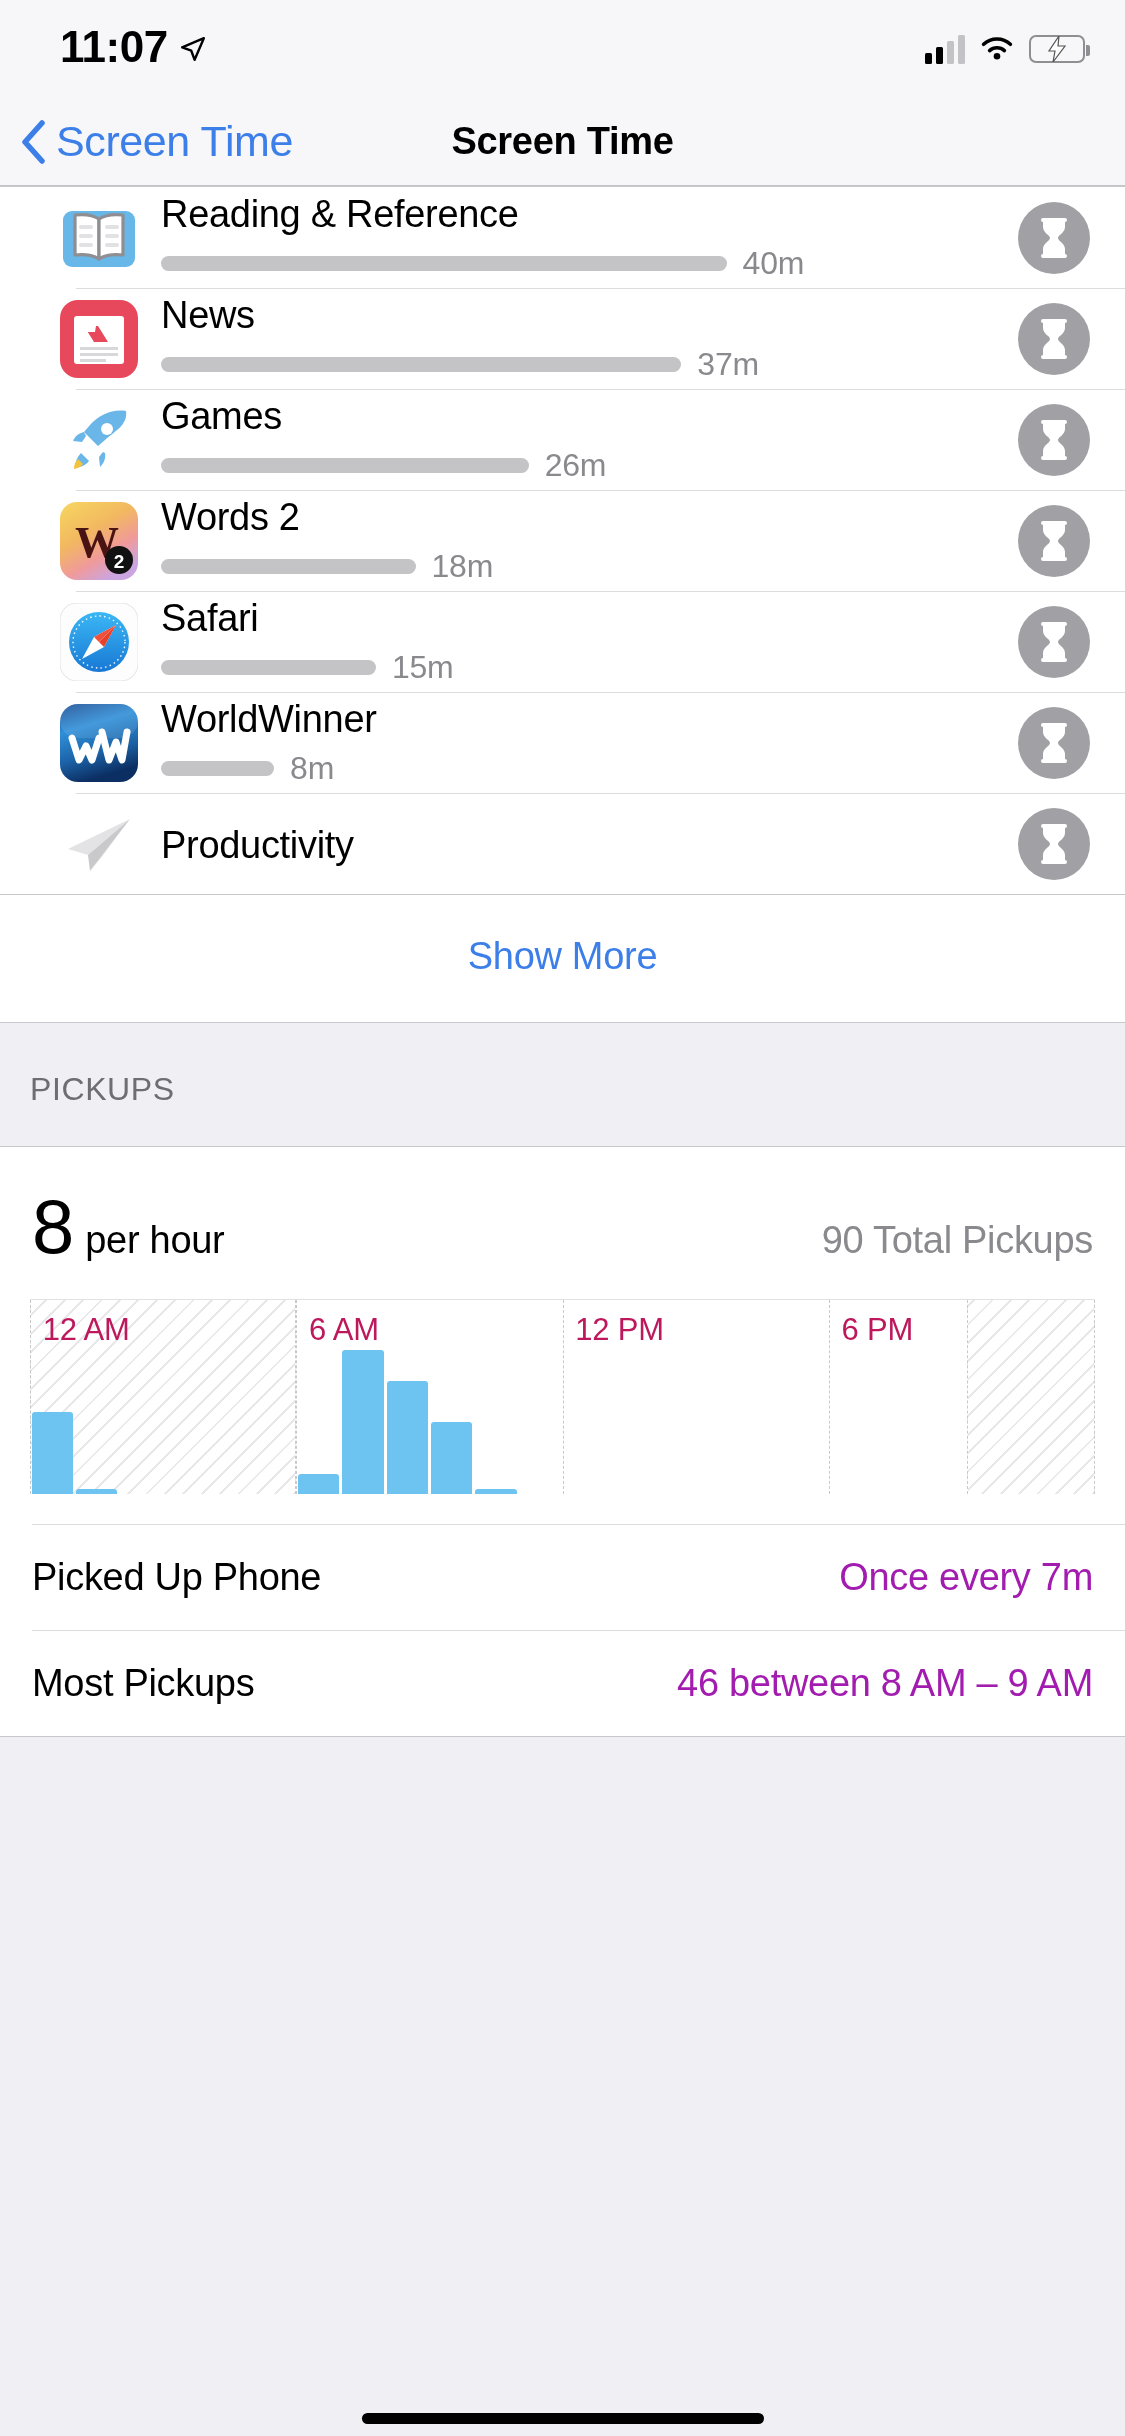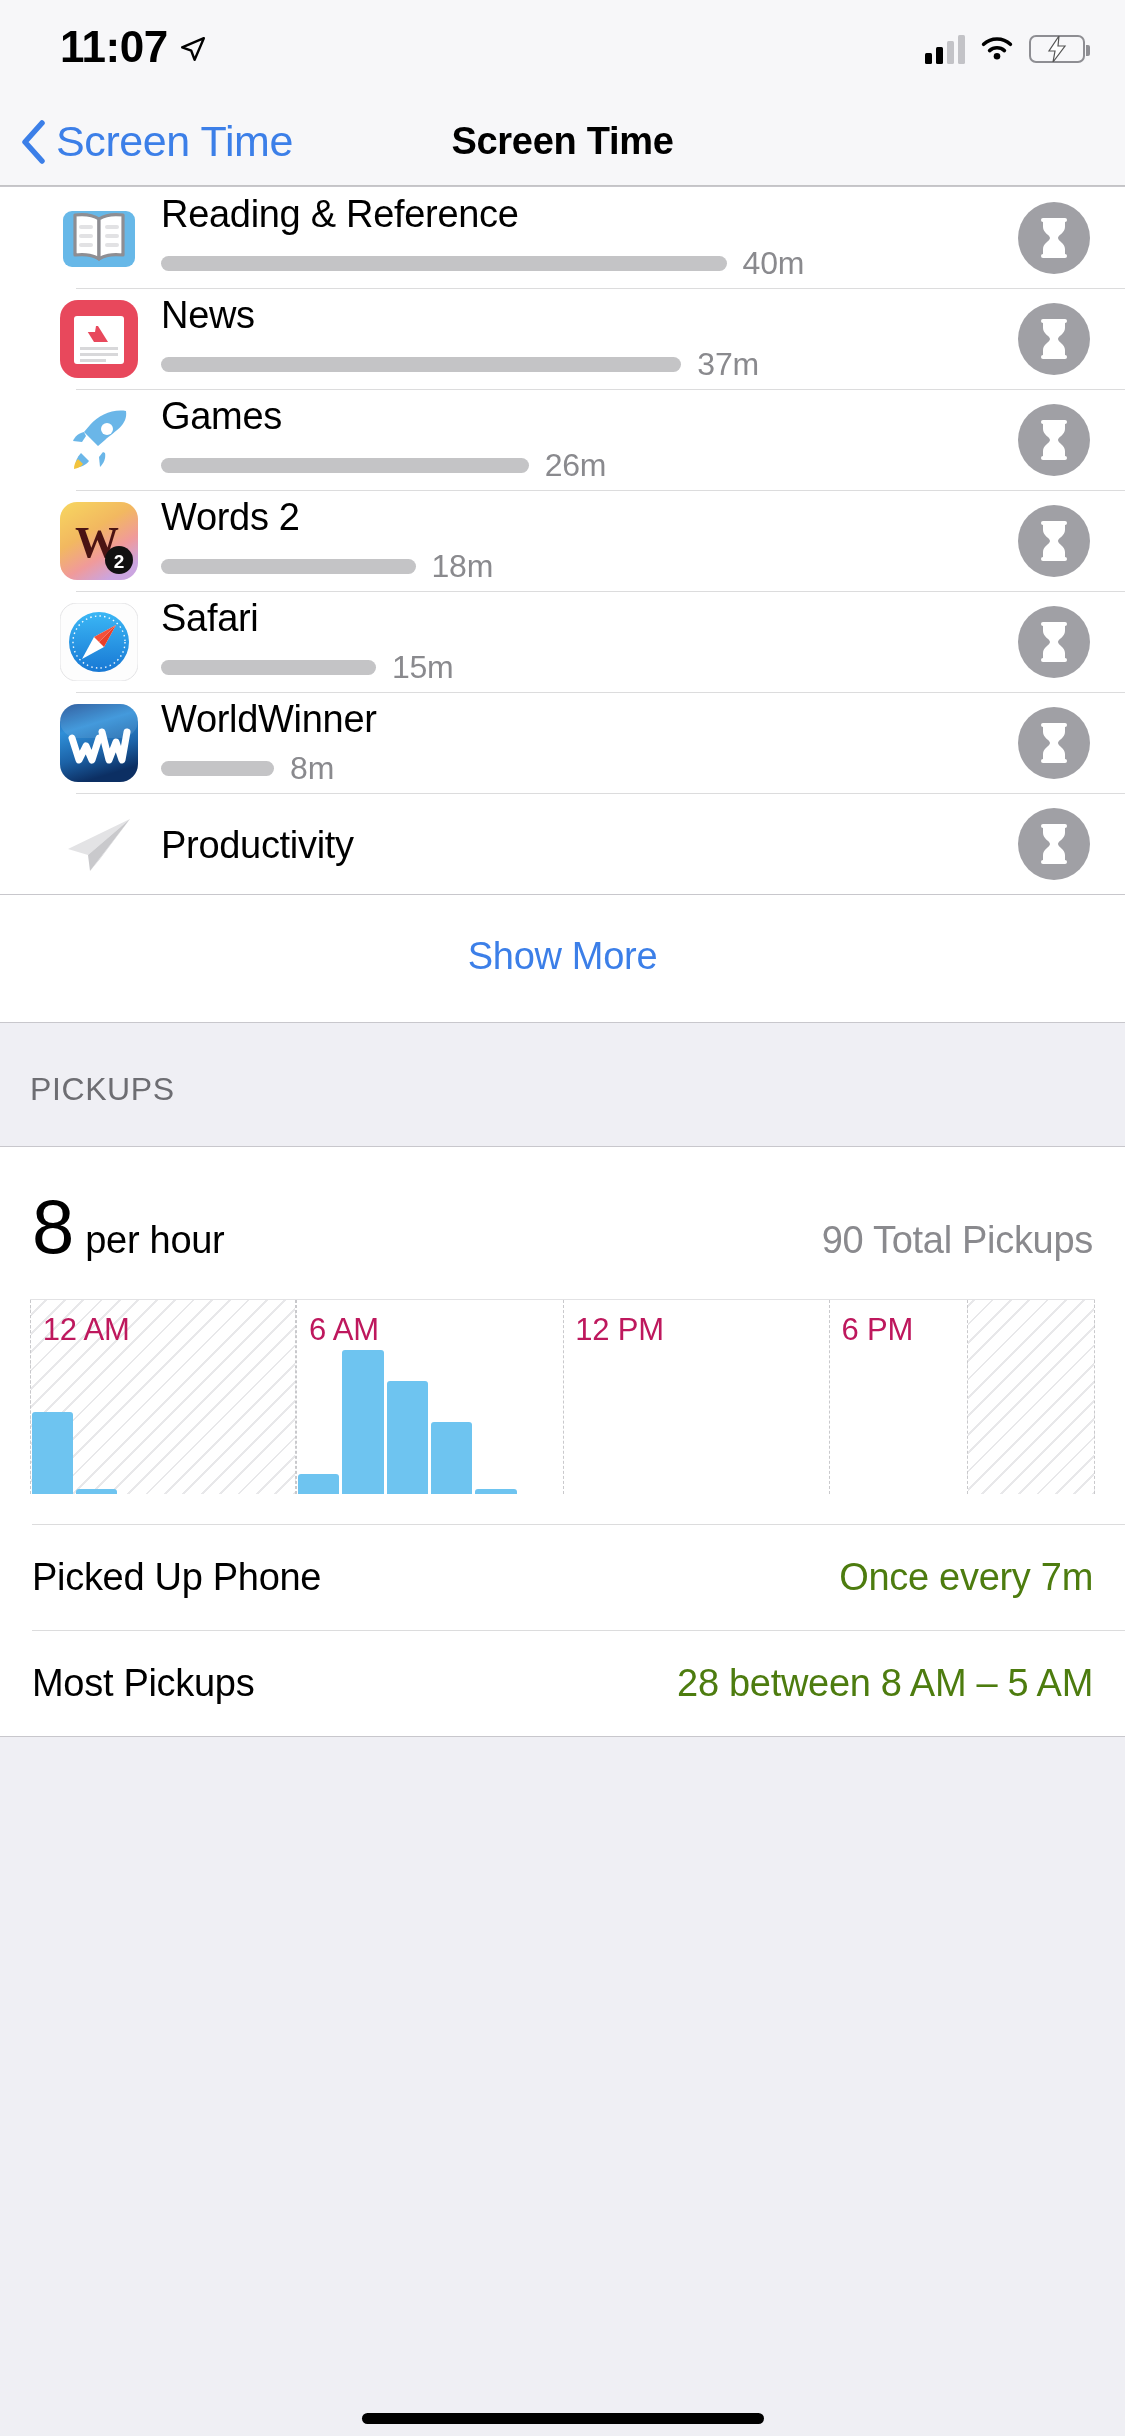--- a/index.html
+++ b/index.html
@@ -96,21 +96,21 @@
     border-left:1px dashed #c9c9cc; border-right:1px dashed #c9c9cc;
   }
   .tick { position:absolute; top:0; bottom:0; border-left:1px dashed #c9c9cc; }
   .tick-lbl { position:absolute; top:12px; font-size:31px; color:#be185d; letter-spacing:-0.2px; white-space:nowrap; }
   .bars { position:absolute; left:0; right:0; bottom:0; height:100%; display:flex; align-items:flex-end; }
   .bars .b { flex:1 1 0; margin:0 1.5px; border-radius:3px 3px 0 0; }
 
   .kv-row { display:flex; align-items:center; justify-content:space-between; height:106px; padding:0 32px; position:relative; }
   .kv-row::before { content:""; position:absolute; left:32px; right:0; top:0; height:1px; background:#dcdcdd; }
   .kv-k { font-size:38px; color:#000; letter-spacing:-0.3px;text-align:right; }
-  .kv-v { font-size:38px; color:#4d7c0f; letter-spacing:-0.3px; }
+  .kv-v { font-size:38px; color:#a21caf; letter-spacing:-0.3px; }
 
   
   .home-bar-area { position:absolute; left:0; right:0; bottom:0; height:34px; }
   .home-bar { position:absolute; left:50%; transform:translateX(-50%); bottom:12px; width:402px; height:11px; background:#000; border-radius:6px; }
 </style>
 </head>
 <body>
 
 <div class="screen">
 
@@ -398,21 +398,21 @@
             </span>
           </div>
       </div>
 
       <div class="kv-row" style="margin-top:30px">
         <span class="kv-k">Picked Up Phone</span>
         <span class="kv-v">Once every 7m</span>
       </div>
       <div class="kv-row">
         <span class="kv-k">Most Pickups</span>
-        <span class="kv-v">28 between 8 AM – 5 AM</span>
+        <span class="kv-v">46 between 8 AM – 9 AM</span>
       </div>
 
     </div>
   </div>
 
   <div class="home-bar-area">
     <div class="home-bar"></div>
   </div>
 </div>
 

